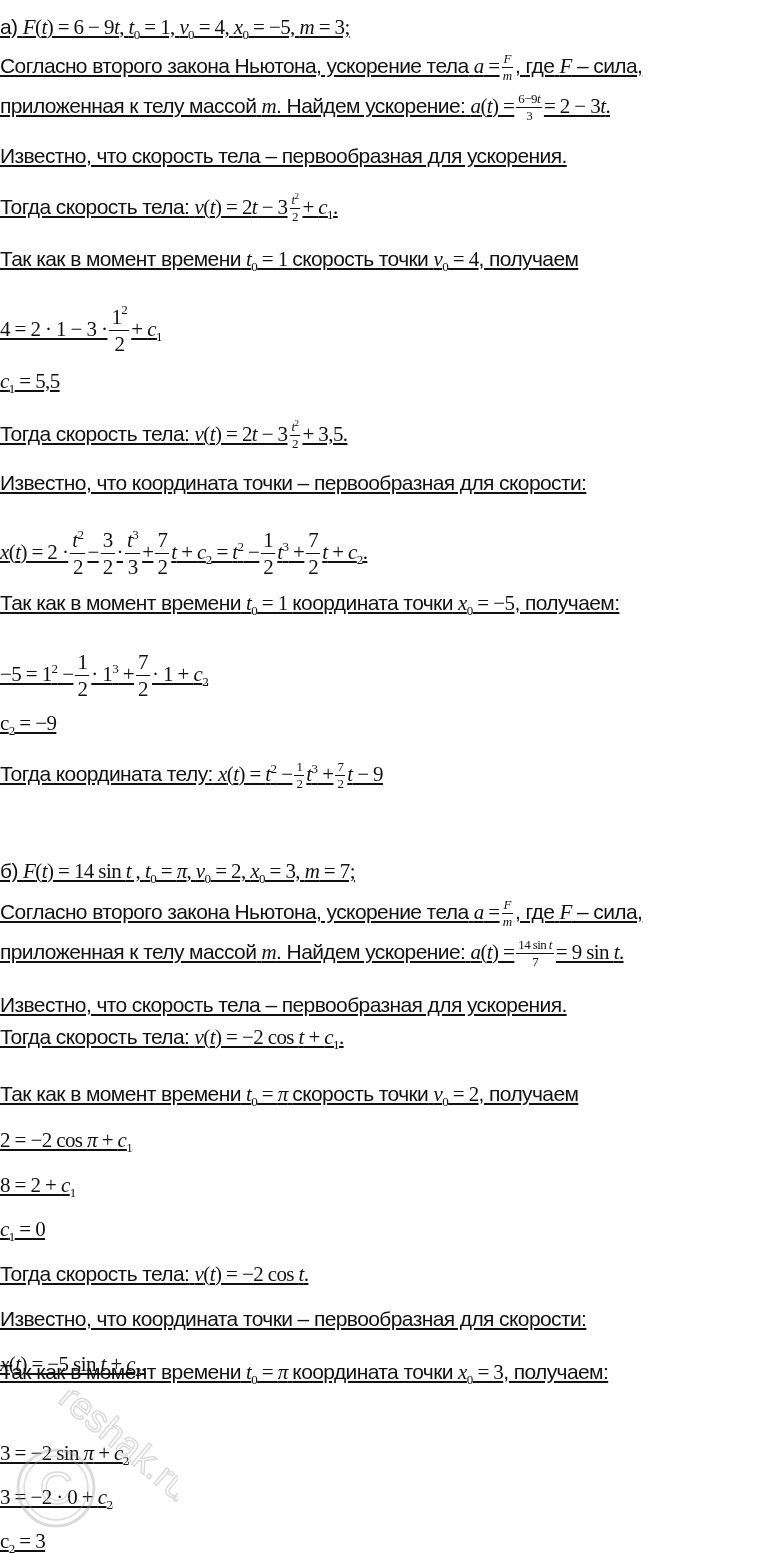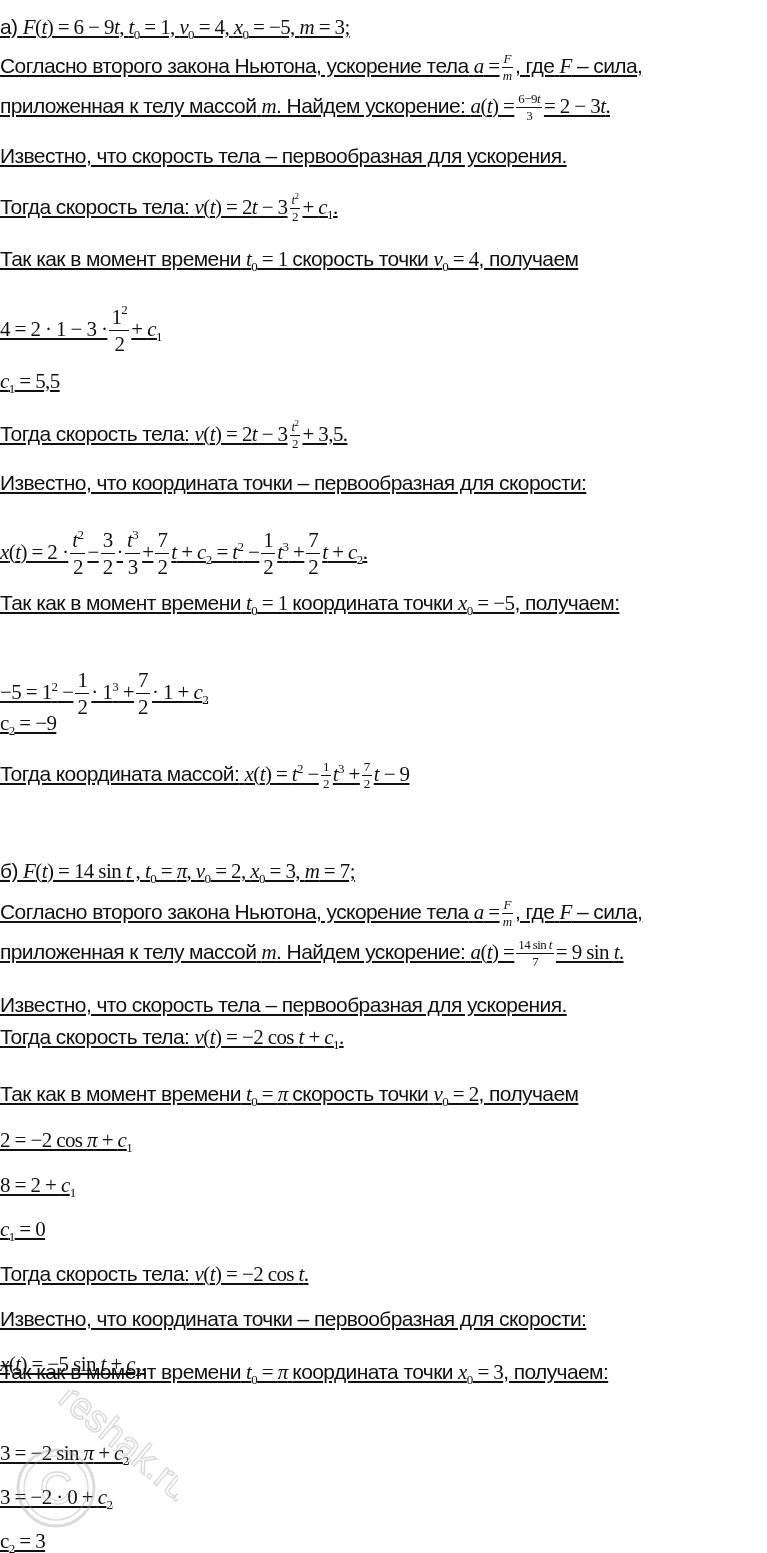--- a/index.html
+++ b/index.html
@@ -125,36 +125,36 @@
         <span class="den n">2</span>
       </span><span class="m">t</span><span class="n"> + </span><span class="m">c</span><sub class="n">2</sub><span class="n">.</span>
   </div>
 
   <div class="line" style="top:590px">
     <span class="txt">Так как в момент времени</span>
     <span class="m">t</span><sub class="n">0</sub><span class="n"> = 1 </span><span class="txt">координата точки</span>
     <span class="m">x</span><sub class="n">0</sub><span class="n"> = −5</span><span class="txt">, получаем:</span>
   </div>
 
-  <div class="line" style="top:668px">
+  <div class="line" style="top:650px">
     <span class="n">−5 = 1</span><sup class="n">2</sup><span class="n"> −</span><span class="frac big">
         <span class="num n">1</span>
         <span class="den n">2</span>
       </span><span class="n">· 1</span><sup class="n">3</sup><span class="n"> +</span><span class="frac big">
         <span class="num n">7</span>
         <span class="den n">2</span>
       </span><span class="n">· 1 + </span><span class="m">c</span><sub class="n">2</sub>
   </div>
 
   <div class="line" style="top:710px">
     <span class="n">c</span><sub class="n">2</sub><span class="n"> = −9</span>
   </div>
 
   <div class="line" style="top:760px">
-    <span class="txt">Тогда координата массой:</span>
+    <span class="txt">Тогда координата телу:</span>
     <span class="m">x</span><span class="n">(</span><span class="m">t</span><span class="n">) = </span><span class="m">t</span><sup class="n">2</sup><span class="n"> −</span><span class="frac small">
         <span class="num n">1</span>
         <span class="den n">2</span>
       </span><span class="m">t</span><sup class="n">3</sup><span class="n"> +</span><span class="frac small">
         <span class="num n">7</span>
         <span class="den n">2</span>
       </span><span class="m">t</span><span class="n"> − 9</span>
   </div>
 
   <div class="line" style="top:858px">

